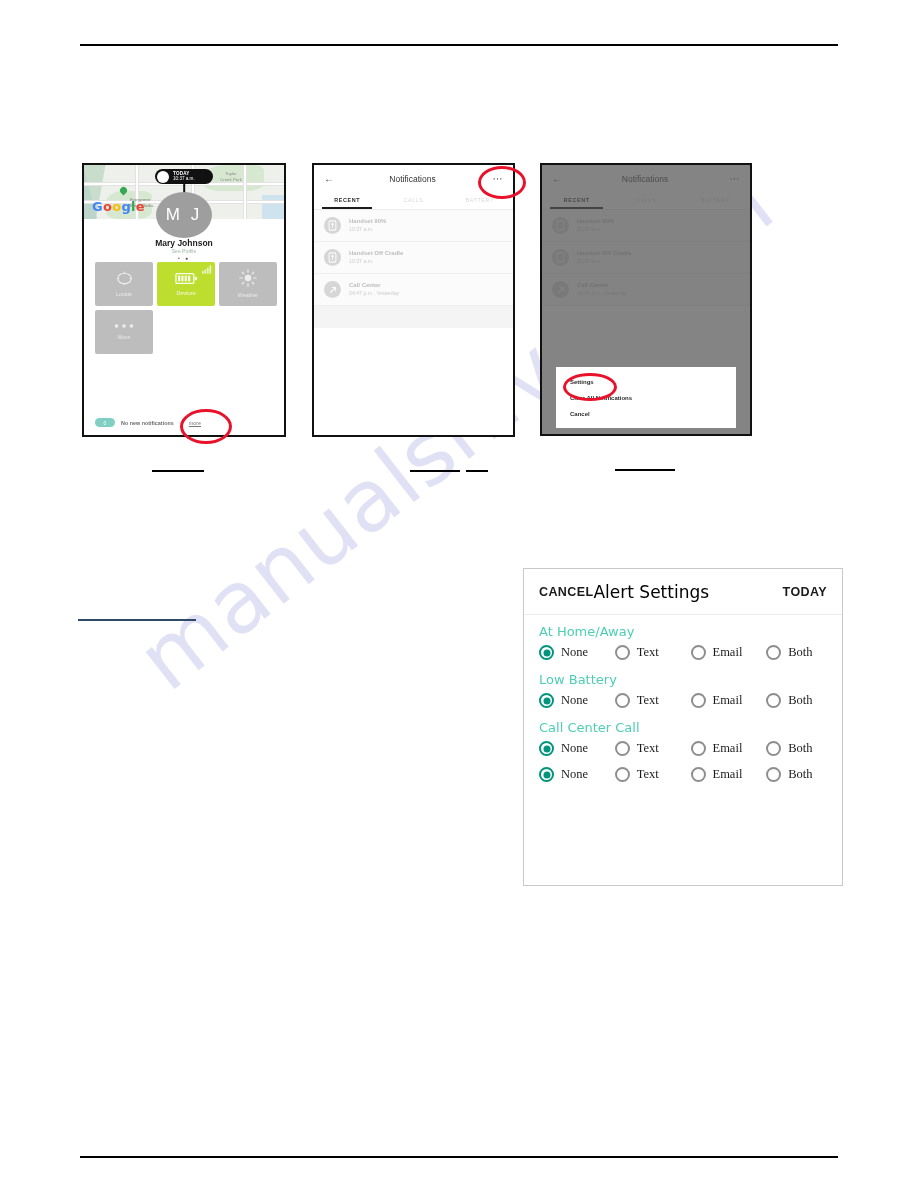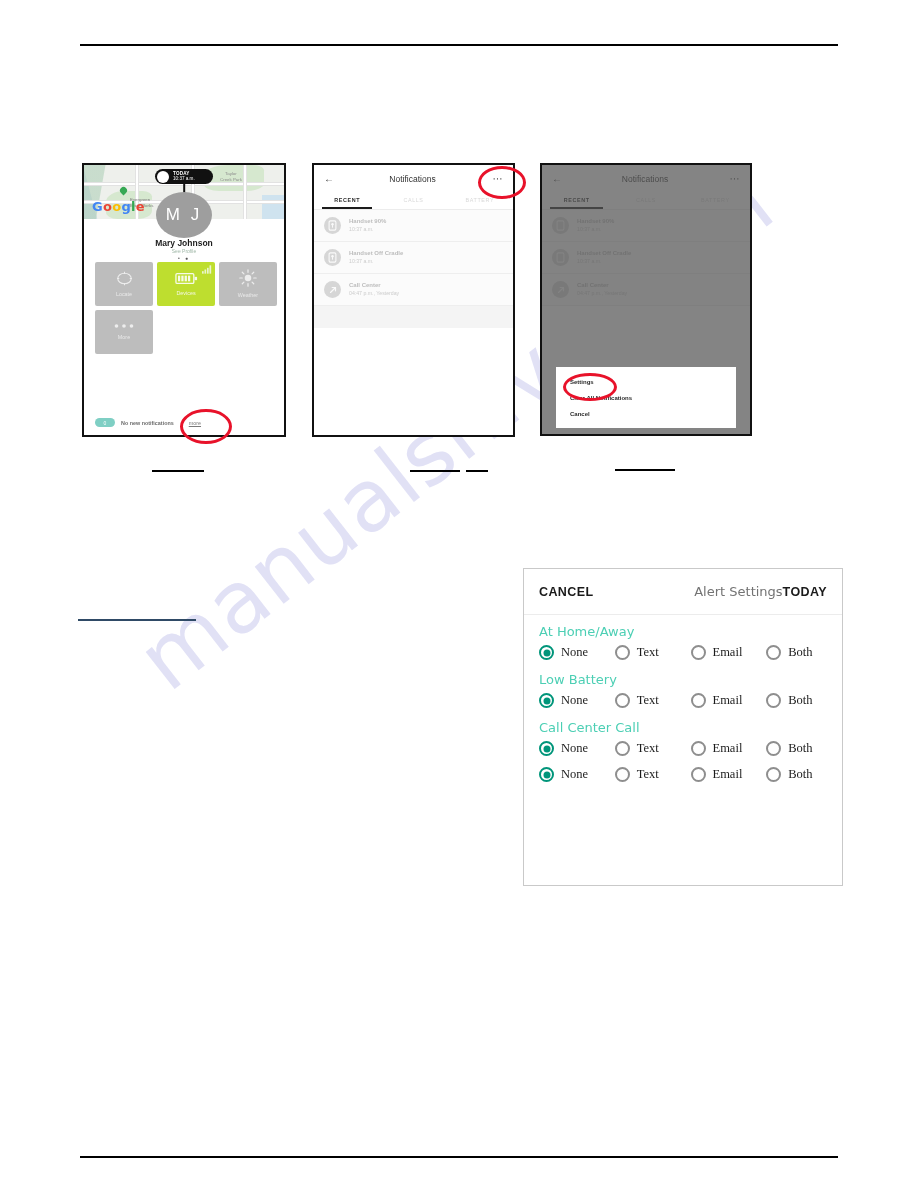--- a/index.html
+++ b/index.html
@@ -381,23 +381,23 @@
   .as-appbar .as-cancel,
   .as-appbar .as-save {
     font-size: 12.5px;
     font-weight: bold;
     letter-spacing: .4px;
     color: #1a1a1a;
     white-space: nowrap;
   }
   .as-appbar .as-title {
     flex: 1;
-    text-align: right;
-    font-size: 13px;
-    color: #737373;
+    text-align: left;
+    font-size: 17px;
+    color: #000000;
     font-family: "DejaVu Sans", sans-serif;
   }
   .as-body { padding: 5px 0 0 0; }
   .as-group { padding: 0 0 0 0; }
   .as-group-title {
     font-size: 13px;
     color: #4ccfb4;
     padding: 4px 0 3px 15px;
     font-family: "DejaVu Sans", sans-serif;
   }

